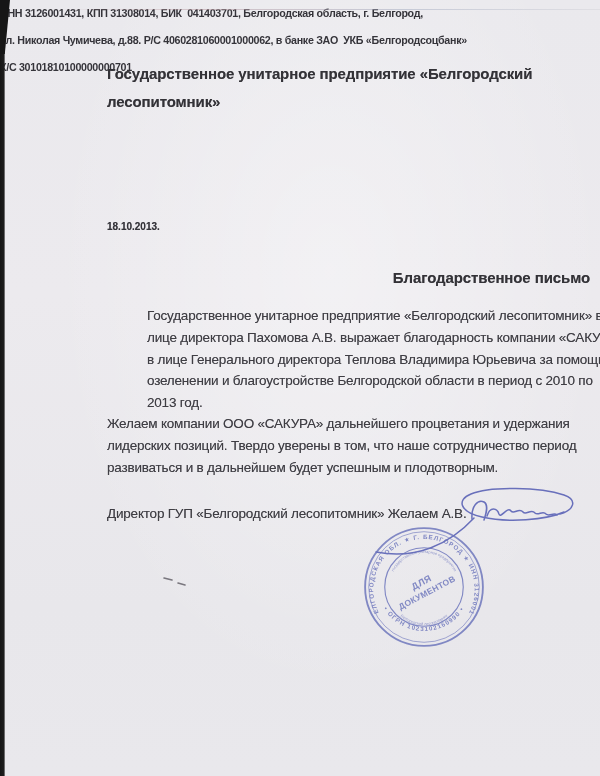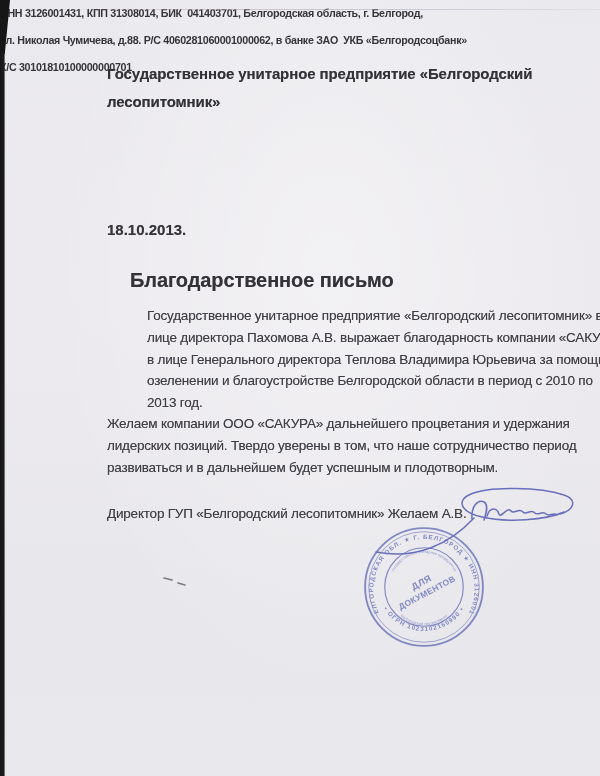--- a/index.html
+++ b/index.html
@@ -32,24 +32,24 @@
   .company{
     left:107px;top:60px;width:470px;
     font-size:15px;font-weight:bold;line-height:28px;letter-spacing:-.1px;
     color:#333237;white-space:pre-line;
   }
   .reqs{left:107px;top:113px;width:480px;}
   .req-line{
     font-size:10.7px;font-weight:bold;line-height:27px;letter-spacing:-.3px;
     color:#35343a;white-space:pre;
   }
-  .date{left:107px;top:221px;font-size:15px;font-weight:bold;color:#35343a;}
+  .date{left:107px;top:221px;font-size:10px;font-weight:bold;color:#35343a;}
   .title{
-    left:130px;top:269px;width:460px;text-align:left;
-    font-size:20px;font-weight:bold;letter-spacing:-.1px;color:#333237;
+    left:130px;top:269px;width:460px;text-align:right;
+    font-size:15px;font-weight:bold;letter-spacing:-.1px;color:#333237;
   }
   .para{
     left:107px;width:478px;font-size:13.5px;line-height:21.8px;
     letter-spacing:-.2px;white-space:pre-line;
   }
   .para1{top:305px;margin-left:40px;}
   .para2{top:413px;}
   .sigline{left:107px;top:506px;font-size:13.5px;letter-spacing:-.2px;}
   
   .signature{position:absolute;left:368px;top:486px;width:215px;height:85px;}

